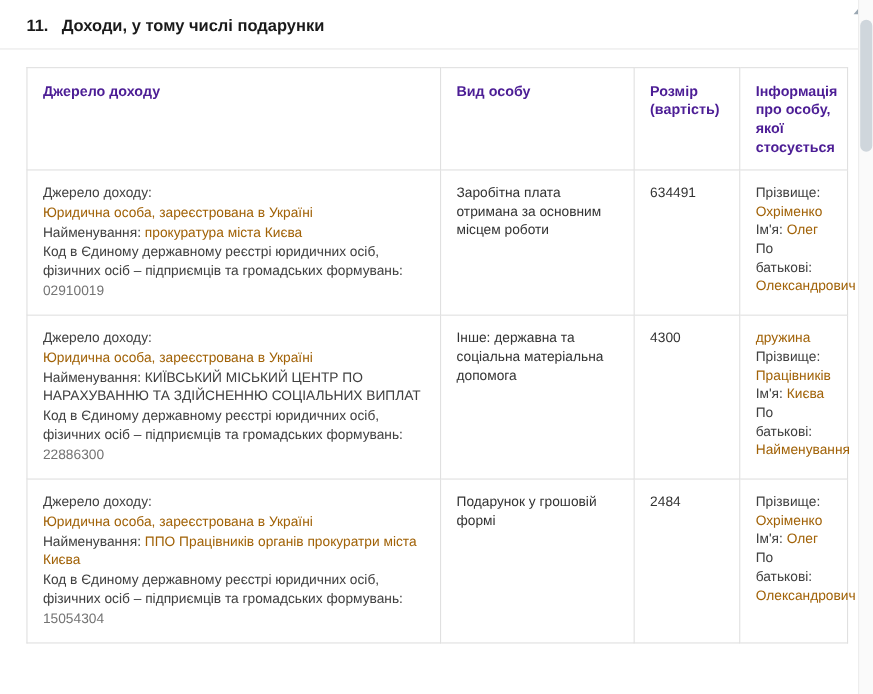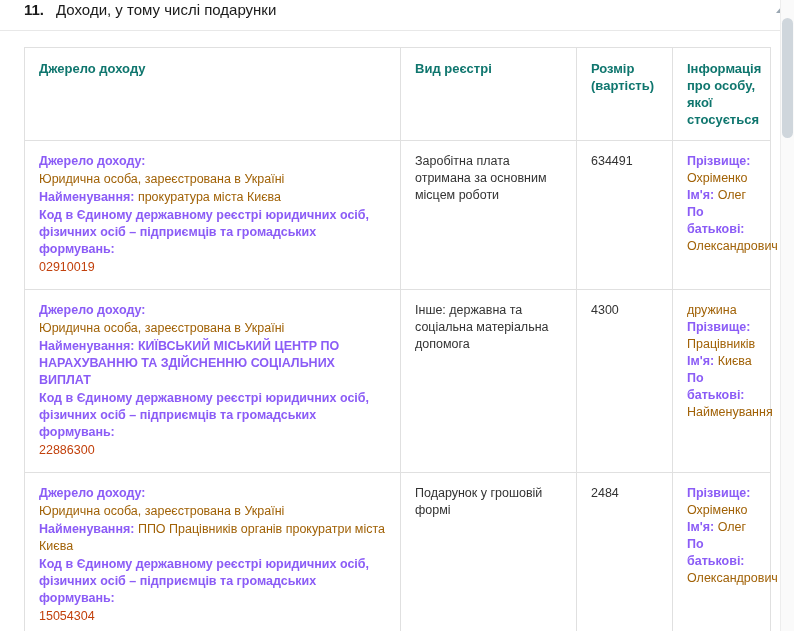--- a/index.html
+++ b/index.html
@@ -16,32 +16,32 @@
     position: relative;
     overflow: hidden;
   }
   .page {
     width: 794px;
     position: relative;
   }
   .section-header {
     display: flex;
     align-items: flex-end;
-    padding: 0 24px 10px 24px;
+    padding: 14px 24px 10px 24px;
     border-bottom: 1px solid #e8e8e8;
   }
   .section-number {
     font-weight: bold;
     font-size: 15px;
     color: #1a1a1a;
     margin-right: 12px;
     line-height: 20px;
   }
   .section-title {
-    font-weight: normal;
+    font-weight: bold;
     font-size: 15px;
     color: #1a1a1a;
     line-height: 20px;
   }
   .scroll-arrow {
     position: absolute;
     right: 6px;
     top: 6px;
     width: 0;
     height: 0;
@@ -60,43 +60,43 @@
   }
   table.decl th, table.decl td {
     border: 1px solid #e0e0e0;
     vertical-align: top;
     padding: 12px 14px;
     text-align: left;
   }
   table.decl th {
     font-weight: bold;
     font-size: 13px;
-    color: #0f766e;
+    color: #4c1d95;
     line-height: 17px;
     height: 68px;
     vertical-align: top;
   }
   .col-source { width: 376px; }
   .col-type { width: 176px; }
   .col-amount { width: 96px; }
   .col-person { width: 98px; }
   td {
     font-size: 12.5px;
     line-height: 17px;
     color: #333333;
   }
   .lbl {
-    font-weight: bold;
-    color: #8b5cf6;
+    font-weight: normal;
+    color: #404040;
   }
   .val {
     color: #a16207;
   }
   .code-link {
-    color: #c2410c;
+    color: #737373;
   }
   .block {
     margin-bottom: 1px;
   }
   .cell-person div { margin-bottom: 0; }
   .scrollbar-track {
     position: absolute;
     top: 0;
     right: 0;
     width: 13px;
@@ -130,21 +130,21 @@
     <table class="decl">
       <colgroup>
         <col class="col-source">
         <col class="col-type">
         <col class="col-amount">
         <col class="col-person">
       </colgroup>
       <thead>
         <tr>
           <th>Джерело доходу</th>
-          <th>Вид реєстрі</th>
+          <th>Вид особу</th>
           <th>Розмір (вартість)</th>
           <th>Інформація про особу, якої стосується</th>
         </tr>
       </thead>
       <tbody>
 
         <tr>
           <td>
             <div class="block">
               <span class="lbl">Джерело доходу:</span>

